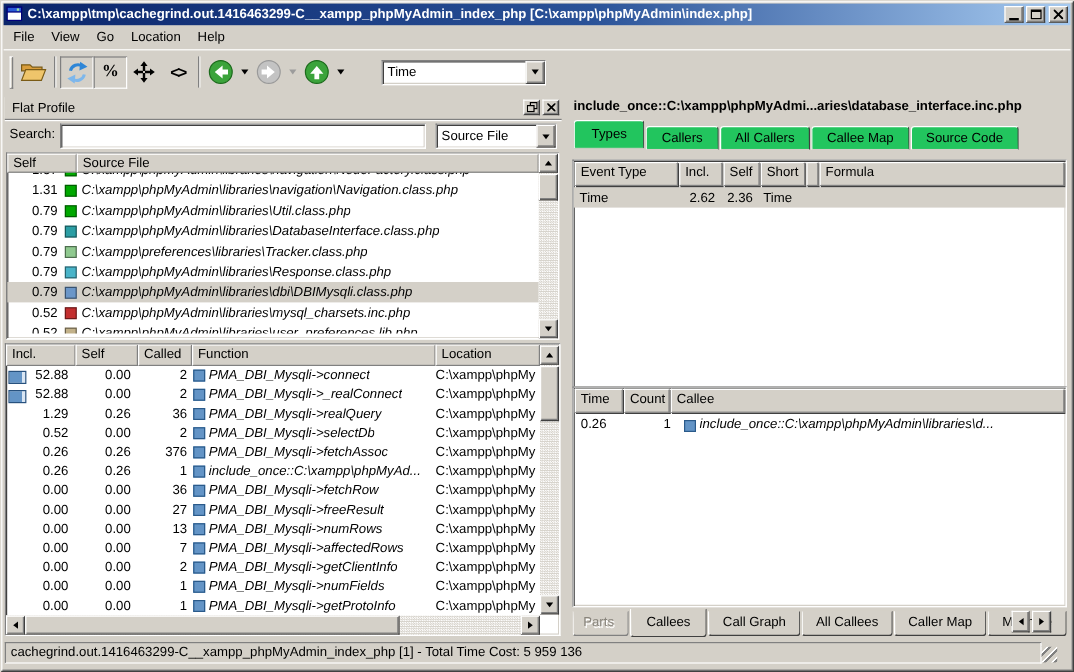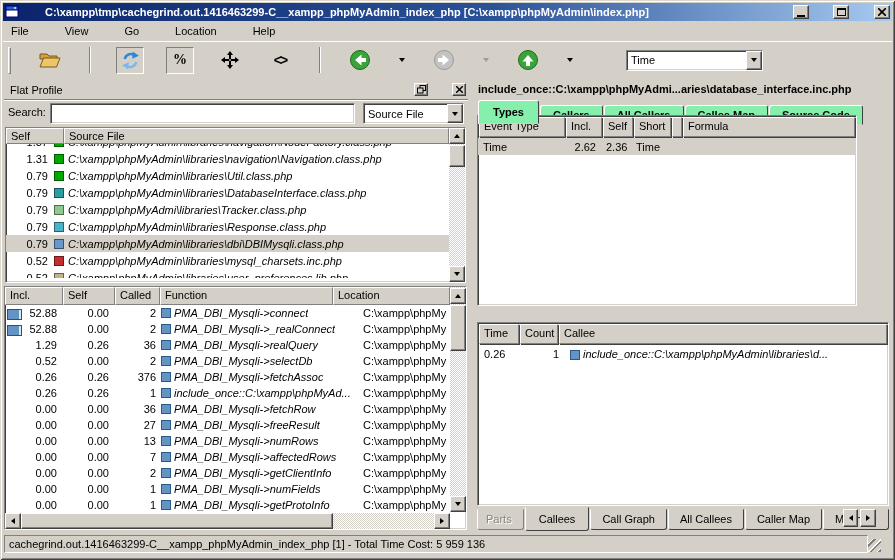--- a/index.html
+++ b/index.html
@@ -4,21 +4,21 @@
 <style>
   html,body { margin:0; padding:0; background:#777; }
   * { box-sizing:border-box; }
   .win {
     position:relative; width:895px; height:560px; background:#d4d0c8;
     font-family:"Liberation Sans",sans-serif; font-size:11px; color:#000;
     box-shadow: inset 1px 1px 0 #dcd8d0, inset -1px -1px 0 #404040,
                 inset 2px 2px 0 #fff,   inset -2px -2px 0 #808080;
     overflow:hidden;
   }
-  .abs { position:absolute;gap:22px; }
+  .abs { position:absolute; }
   
   .raised  { background:#d4d0c8; border:1px solid; border-color:#fff #404040 #404040 #fff; box-shadow: inset -1px -1px 0 #808080; }
   .raised2 { background:#d4d0c8; border:1px solid; border-color:#fff #808080 #808080 #fff; }
   .inset   { background:#fff; border:1px solid; border-color:#808080 #fff #fff #808080; box-shadow: inset 1px 1px 0 #404040, inset -1px -1px 0 #d4d0c8; }
   .checker { background-image: conic-gradient(#fff 0 25%, #d4d0c8 0 50%, #fff 0 75%, #d4d0c8 0); background-size:2px 2px; }
 
   
   .titlebar { left:3px; top:3px; right:3px; height:18px;
     background:linear-gradient(90deg,#0a246a 0%,#2a5298 55%,#a6caf0 100%);
     display:flex; align-items:center; padding:0 2px; }
@@ -68,22 +68,22 @@
   .c-called { width:45px; text-align:right; padding-right:4px; flex:none; }
   .c-fn { width:203px; display:flex; align-items:center; overflow:hidden; flex:none; }
   .fsq { width:10px; height:10px; background:#6394c6; border:1px solid #2a5a8a; margin:0 3px 0 1px; flex:none; }
   .c-loc { flex:1; overflow:hidden; }
 
   
   .sb-btn { position:absolute; width:16px; height:16px; display:flex; align-items:center; justify-content:center; }
   .sb-thumb { position:absolute; }
 
   
-  .ttab { display:inline-block; padding:3px 12px 3px; background:#86efac; border:1px solid; border-color:#fff #404040 #d4d0c8 #fff;
-          border-radius:3px 3px 0 0; position:relative; top:3px; margin-right:1px;font-weight:bold; }
+  .ttab { display:inline-block; padding:3px 12px 3px; background:#22c55e; border:1px solid; border-color:#fff #404040 #d4d0c8 #fff;
+          border-radius:3px 3px 0 0; position:relative; top:3px; margin-right:1px; }
   .ttab.active { top:0; padding:5px 14px 5px; z-index:2; }
   .btab { display:inline-block; padding:3px 11px 4px; background:#d4d0c8; border:1px solid; border-color:#d4d0c8 #404040 #404040 #fff;
           border-radius:0 0 3px 3px; position:relative; top:0; margin-right:1px; }
   .btab.active { padding:5px 13px 5px; z-index:2; }
   .btab.disabled { color:#88847c; text-shadow:1px 1px 0 #fff; border-color:#d4d0c8 #808080 #808080 #fff;padding-left:8px; }
 
   .rp-title { font-weight:bold; white-space:nowrap; overflow:hidden; }
 
   
   .thcell { background:#d4d0c8; border:1px solid; border-color:#fff #808080 #808080 #fff; box-shadow:1px 1px 0 #404040;
@@ -241,21 +241,21 @@
             <span class="fname">C:\xampp\phpMyAdmin\libraries\Util.class.php</span>
           </div>
           <div class="lrow">
             <span class="self-val">0.79</span>
             <span class="sq" style="background: rgb(43, 158, 164);"></span>
             <span class="fname">C:\xampp\phpMyAdmin\libraries\DatabaseInterface.class.php</span>
           </div>
           <div class="lrow">
             <span class="self-val">0.79</span>
             <span class="sq" style="background: rgb(143, 201, 143);"></span>
-            <span class="fname">C:\xampp\phpMyAdmi\libraries\Tracker.class.php</span>
+            <span class="fname">C:\xampp\preferences\libraries\Tracker.class.php</span>
           </div>
           <div class="lrow">
             <span class="self-val">0.79</span>
             <span class="sq" style="background: rgb(73, 180, 201);"></span>
             <span class="fname">C:\xampp\phpMyAdmin\libraries\Response.class.php</span>
           </div>
           <div class="lrow selected">
             <span class="self-val">0.79</span>
             <span class="sq" style="background: rgb(107, 150, 200);"></span>
             <span class="fname">C:\xampp\phpMyAdmin\libraries\dbi\DBIMysqli.class.php</span>
@@ -282,21 +282,21 @@
           <span class="tri-down"></span>
         </span>
     </div>
   </div>
 
   <div class="abs inset" style="left:4px;top:286px;width:463px;height:244px;overflow:hidden">
     <div style="display:flex;margin-right:16px;height:18px" id="func-headers">
         <span class="hcell" style="width: 58px;">Incl.</span>
         <span class="hcell" style="width: 52px;">Self</span>
         <span class="hcell" style="width: 45px;">Called</span>
-        <span class="hcell" style="width: 173px;">Function</span>
+        <span class="hcell" style="width: 203px;">Function</span>
         <span class="hcell flex">Location</span>
       </div>
     <div id="func-rows" style="margin-right:16px;overflow:hidden;height:208px">
         <div class="frow">
           <span class="c-incl">52.88<span class="baricon"></span></span>
           <span class="c-self">0.00</span>
           <span class="c-called">2</span>
           <span class="c-fn">
             <span class="fsq"></span>
             <span class="fname">PMA_DBI_Mysqli-&gt;connect</span>
@@ -443,21 +443,21 @@
       <span class="sb-btn raised" style="right:0;top:1px;height:16px">
           <span class="tri-right-b"></span>
         </span>
     </div>
   </div>
 
   <div class="abs rp-title" style="left:478px;top:83px;width:410px">include_once::C:\xampp\phpMyAdmi...aries\database_interface.inc.php</div>
 
   <div class="abs" style="left:478px;top:100px;width:412px;height:25px;white-space:nowrap" id="top-tabs"><span class="ttab active">Types</span><span class="ttab">Callers</span><span class="ttab">All Callers</span><span class="ttab">Callee Map</span><span class="ttab">Source Code</span></div>
 
-  <div class="abs inset" style="left:477px;top:115px;width:380px;height:191px;overflow:hidden">
+  <div class="abs inset" style="left:477px;top:133px;width:412px;height:191px;overflow:hidden">
     <div style="display:flex;height:22px" id="types-headers">
         <span class="thcell" style="width: 86px;">Event Type</span>
         <span class="thcell" style="width: 36px;">Incl.</span>
         <span class="thcell" style="width: 30px;">Self</span>
         <span class="thcell" style="width: 37px;">Short</span>
         <span class="thcell" style="width: 9px;"></span>
         <span class="thcell flex">Formula</span>
       </div>
     <div id="types-rows">
         <div class="trow selected">

